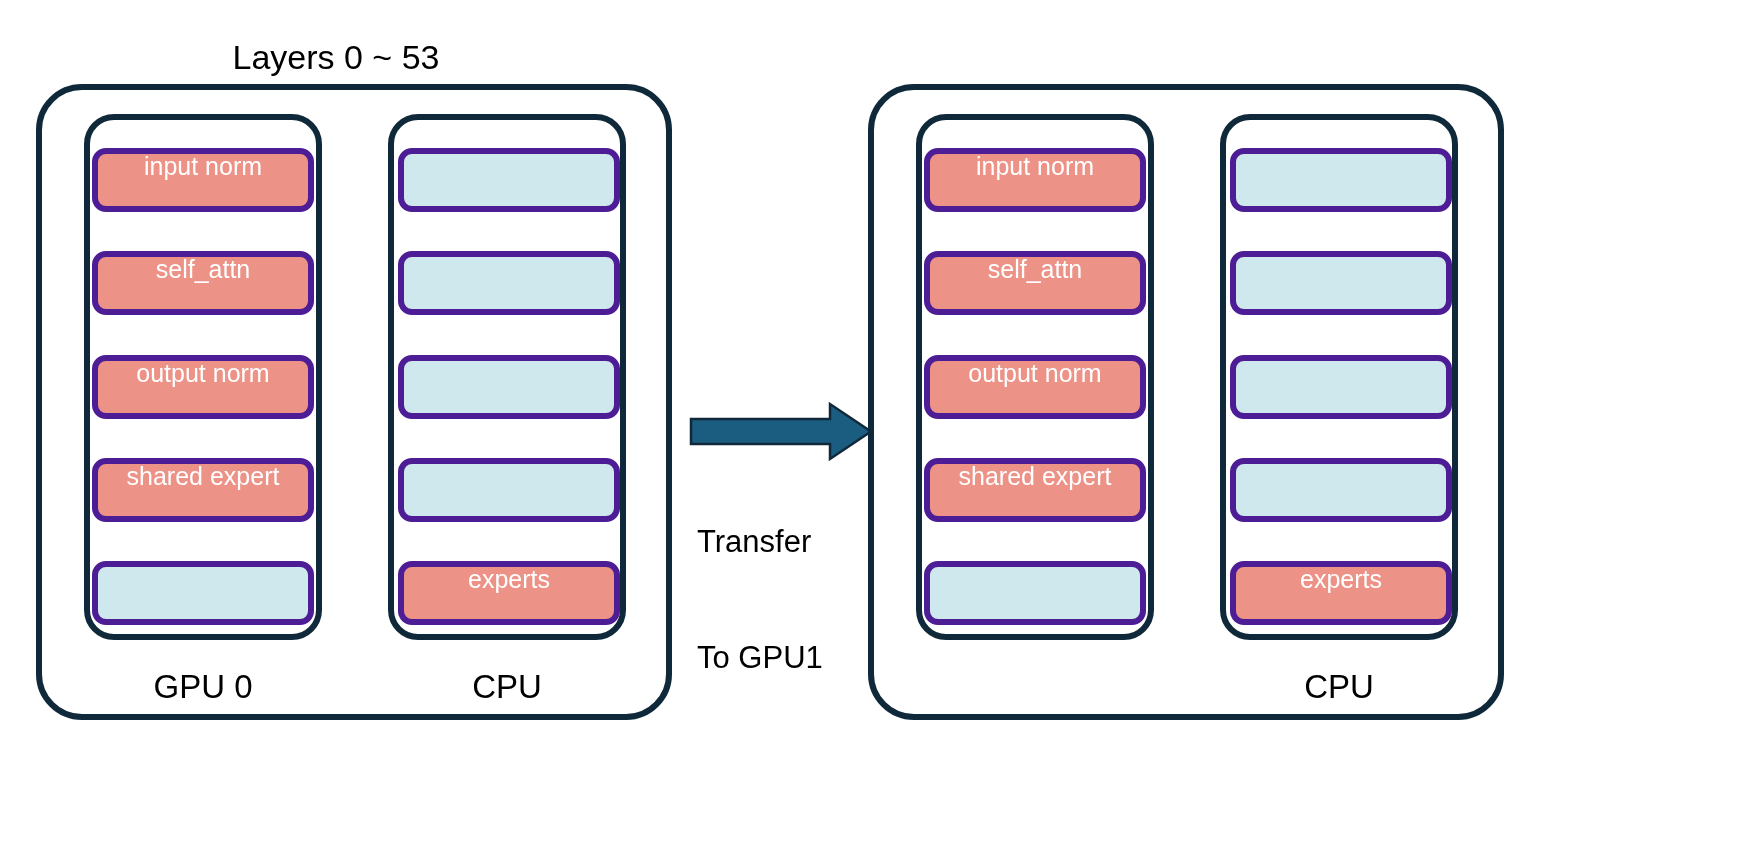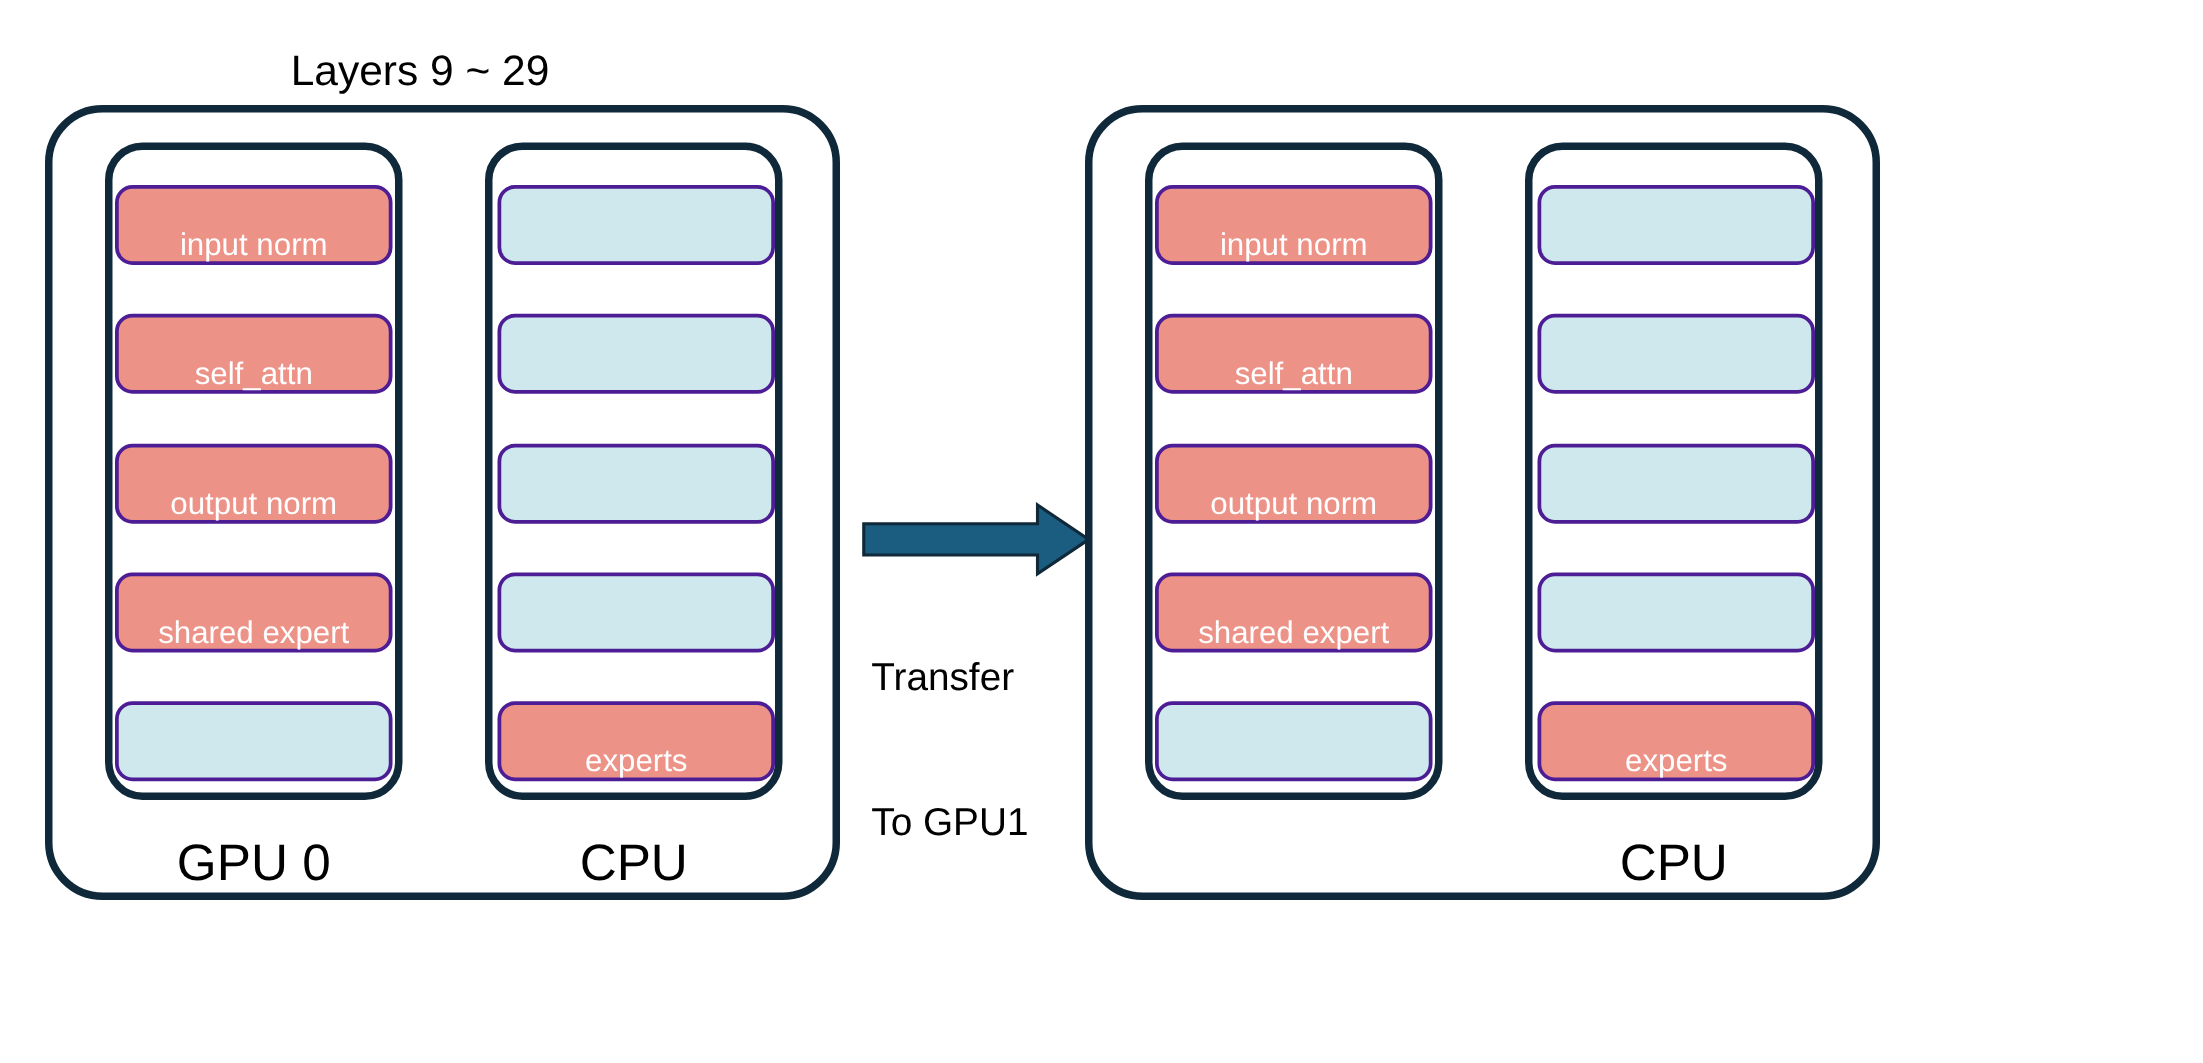--- a/index.html
+++ b/index.html
@@ -42,43 +42,43 @@
     position: absolute;
     border: 6px solid #10293a;
     border-radius: 30px;
     background: #ffffff;
     box-sizing: border-box;
   }
 
   
   .block {
     position: absolute;
-    border: 3px solid #4c1d95;
+    border: 6px solid #4c1d95;
     border-radius: 14px;
     box-sizing: border-box;
     display: flex;
-    align-items: flex-end;
+    align-items: flex-start;
     justify-content: center;
     font-size: 25px;
     line-height: 1;
     white-space: nowrap;
   }
   .block.salmon {
     background: #ed9287;
     color: #ffffff;
   }
   .block.blue {
     background: #cfe8ee;
     color: #10293a;
   }
 
   
   .device-label {
     position: absolute;
-    font-size: 41px;
+    font-size: 33px;
     color: #000000;
     white-space: nowrap;
     text-align: center;
     line-height: 1;
   }
 
   
   .transfer-label {
     position: absolute;
     font-size: 31px;
@@ -130,21 +130,21 @@
       <line x1="1056" y1="212" x2="1056" y2="245" stroke="#000000" stroke-width="7" marker-end="url(#blkhead)"></line>
       <line x1="1056" y1="315" x2="1056" y2="348" stroke="#000000" stroke-width="7" marker-end="url(#blkhead)"></line>
       <line x1="1056" y1="419" x2="1056" y2="452" stroke="#000000" stroke-width="7" marker-end="url(#blkhead)"></line>
     </g>
 
     <g>
       <line x1="1138" y1="489" x2="1234" y2="589" stroke="#000000" stroke-width="6" marker-end="url(#blkhead2)"></line>
     </g>
   </svg>
 
-  <div class="panel-title" style="left:36px; top:40px; width:600px;">Layers 9 ~ 29</div>
+  <div class="panel-title" style="left:36px; top:40px; width:600px;">Layers 0 ~ 53</div>
 
   <div class="device-panel" style="left:36px; top:84px; width:636px; height:636px;"></div>
 
   <div class="column" style="left:84px; top:114px; width:238px; height:526px;"></div>
 
   <div class="block salmon" style="left:92px; top:148px; width:222px; height:64px;">
     <span>input norm</span>
   </div>
   <div class="block salmon" style="left:92px; top:251px; width:222px; height:64px;">
     <span>self_attn</span>

